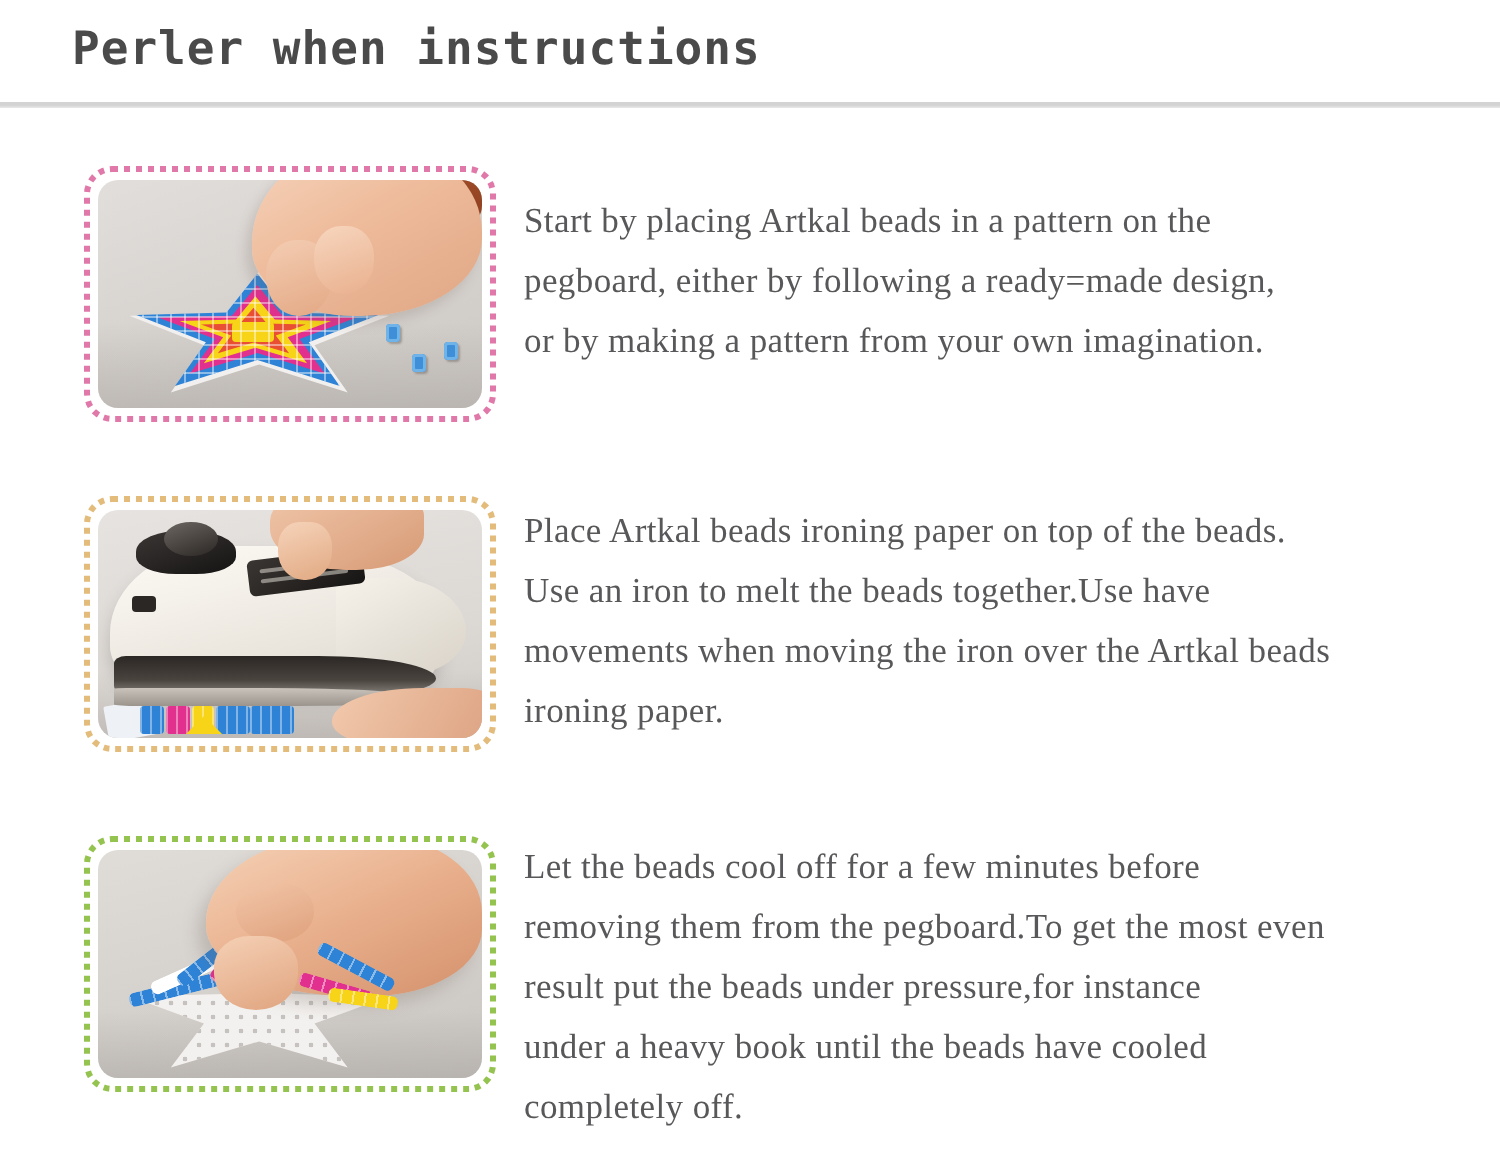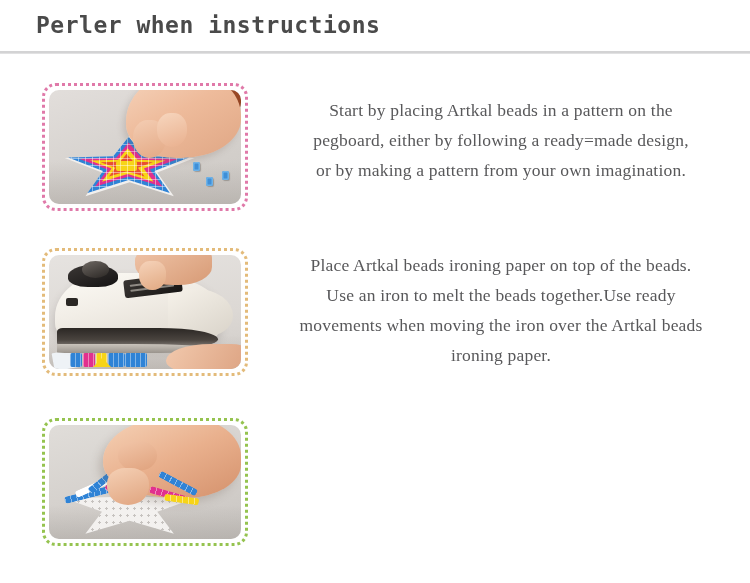--- a/index.html
+++ b/index.html
@@ -48,21 +48,20 @@
   .steps {
     position: absolute;
     left: 0;
     top: 53px;
     width: 750px;
   }
   .step {
     position: absolute;
     left: 0;
     width: 750px;
-    text-align: center;
   }
   .step-1 { top: 30px;  height: 155px; }
   .step-2 { top: 195px; height: 165px; }
   .step-3 { top: 365px; height: 160px; }
 
   
   .photo-frame {
     position: absolute;
     left: 42px;
     top: 0;
@@ -371,21 +370,21 @@
           <div class="fp-seg fs1"></div>
           <div class="fp-seg fs2"></div>
           <div class="fp-seg fs3"></div>
           <div class="fp-seg fs4"></div>
           <div class="fp-seg fs5"></div>
           <div class="fp-tri"></div>
         </div>
       </div>
     </div>
     <div class="step-text">Place Artkal beads ironing paper on top of the beads.
-Use an iron to melt the beads together.Use ready
+Use an iron to melt the beads together.Use have
 movements when moving the iron over the Artkal beads
 ironing paper.</div>
   </div>
 
   <div class="step step-3">
     <div class="photo-frame frame-green">
       <div class="photo p3">
         <div class="surface"></div>
         <div class="pegboard3"></div>
         <div class="pegs"></div>
@@ -396,15 +395,20 @@
         <div class="peel pe5"></div>
         <div class="peel pe6"></div>
         <div class="hand3"></div>
         <div class="knuckle"></div>
         <div class="thumb"></div>
         <div class="peel pe7"></div>
         <div class="peel pe8"></div>
         <div class="peel pe9"></div>
       </div>
     </div>
+    <div class="step-text">Let the beads cool off for a few minutes before
+removing them from the pegboard.To get the most even
+result put the beads under pressure,for instance
+under a heavy book until the beads have cooled
+completely off.</div>
   </div>
 
 </div>
 
 </body></html>

